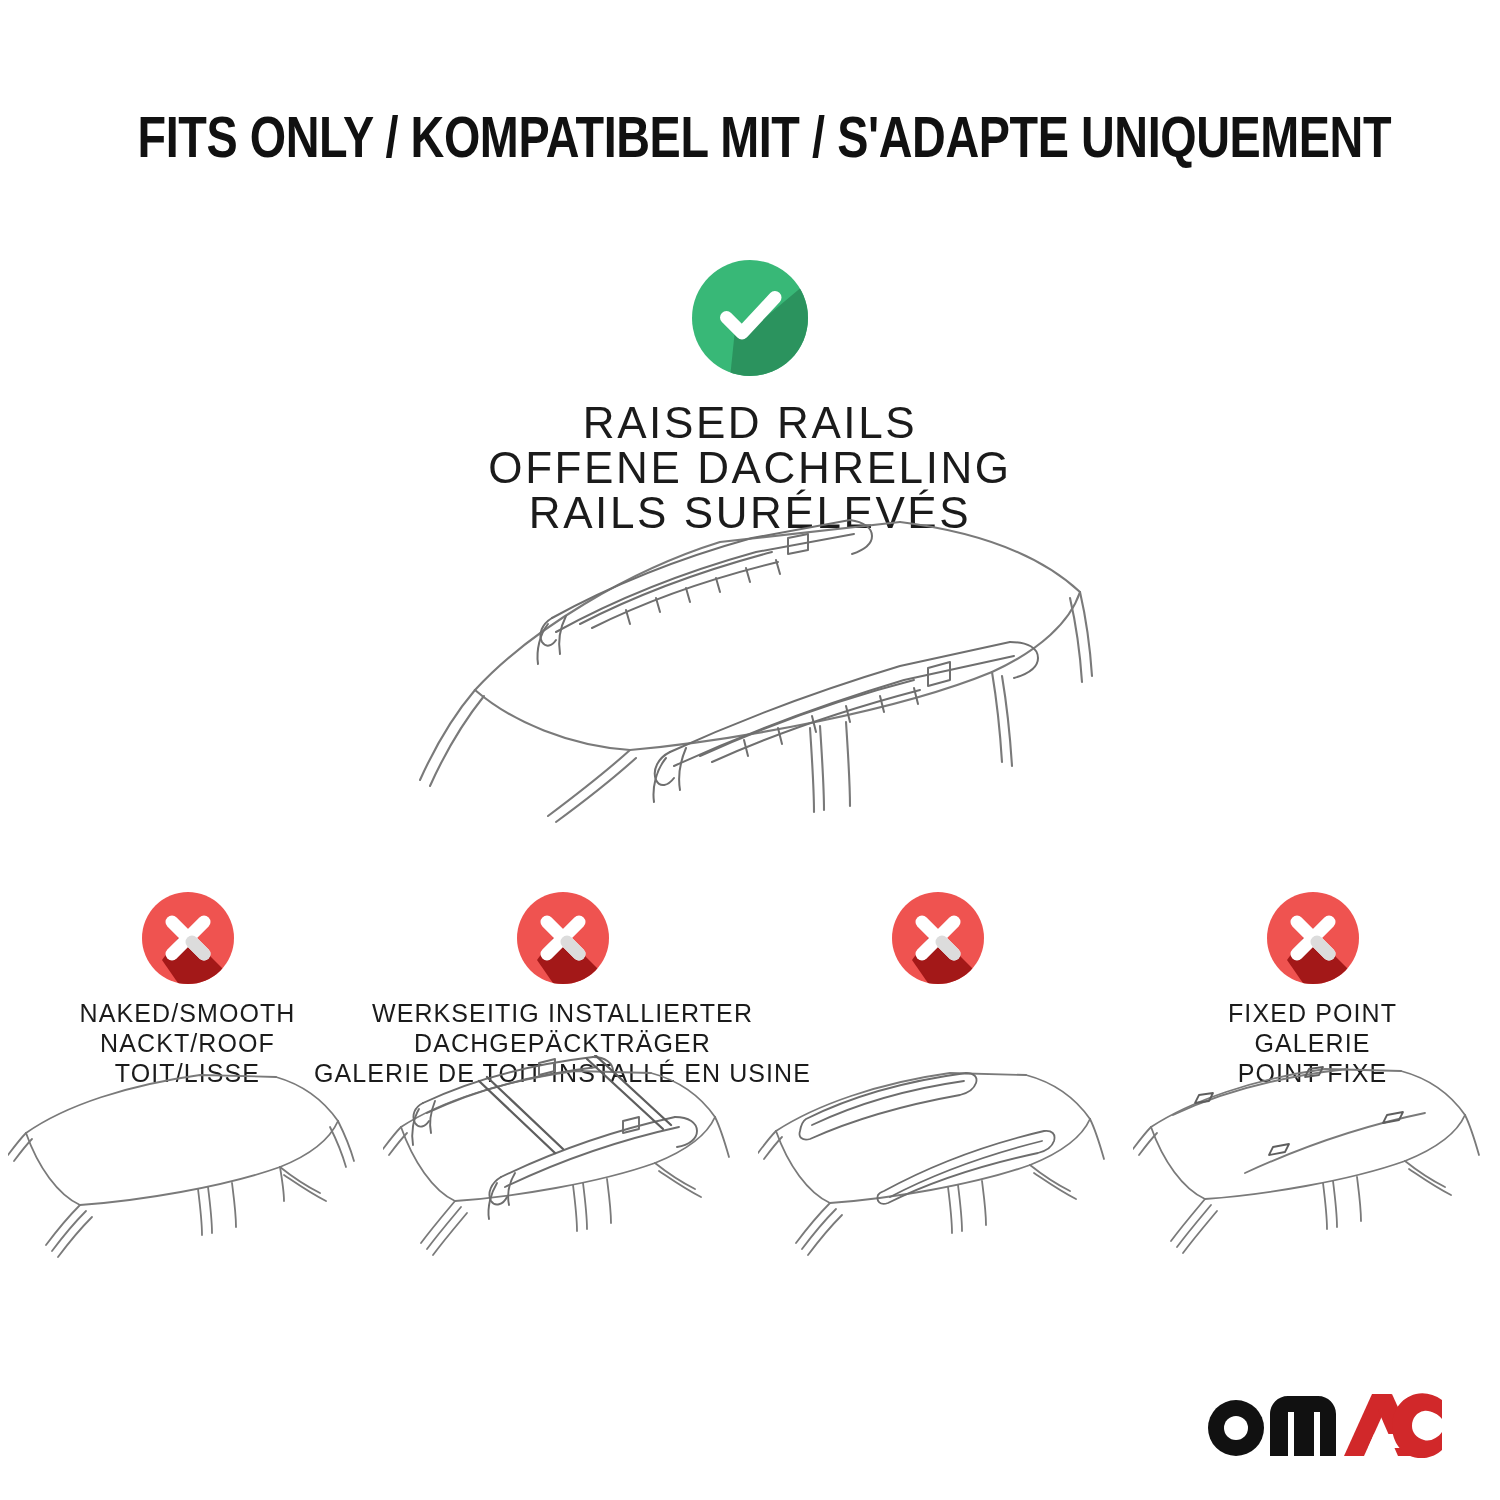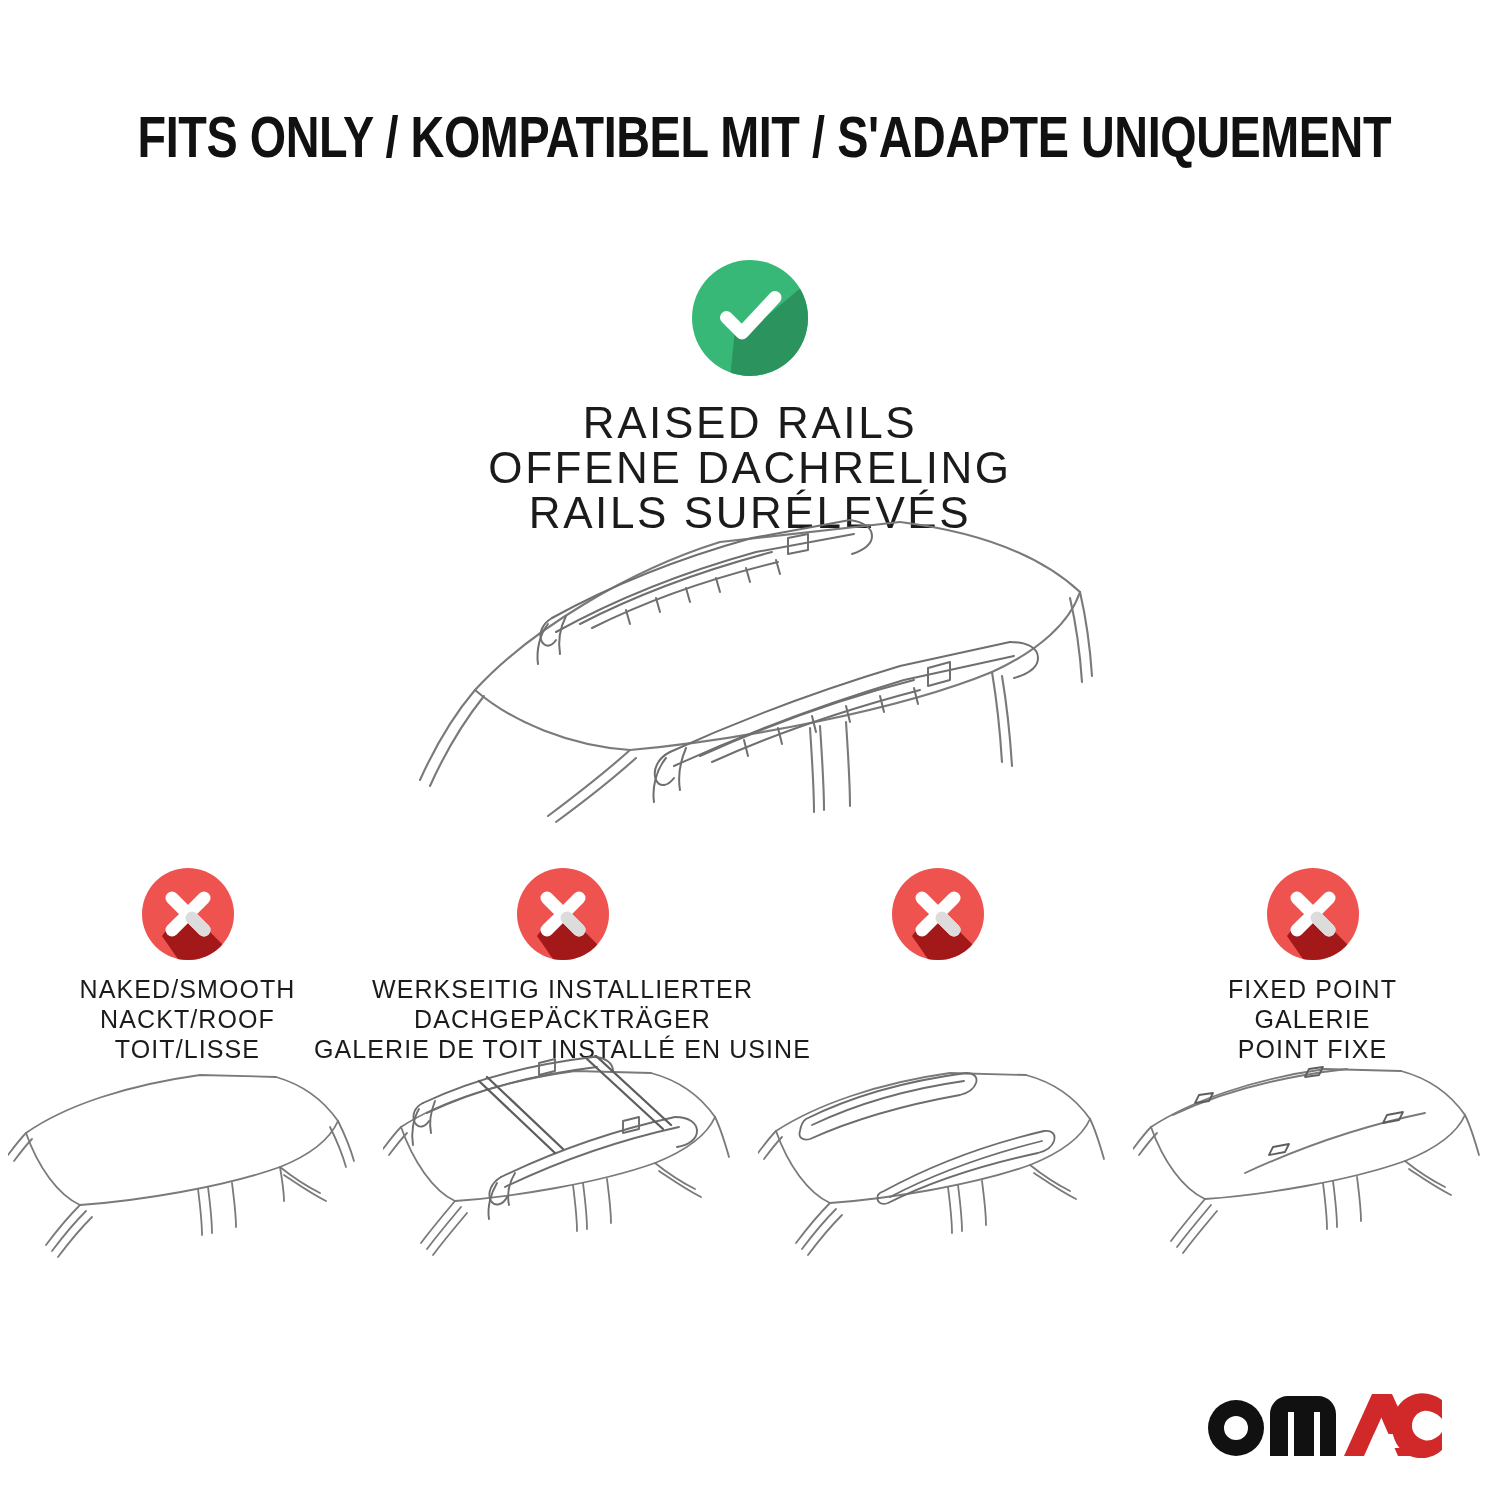--- a/index.html
+++ b/index.html
@@ -76,21 +76,21 @@
     position: absolute;
     top: 500px;
     left: 380px;
     width: 740px;
     height: 330px;
   }
 
   
   .bottom-row {
     position: absolute;
-    top: 866px;
+    top: 890px;
     left: 0;
     width: 1500px;
     display: flex;
     flex-direction: row;
   }
   .bottom-col {
     width: 375px;
     display: flex;
     flex-direction: column;
     align-items: center;

